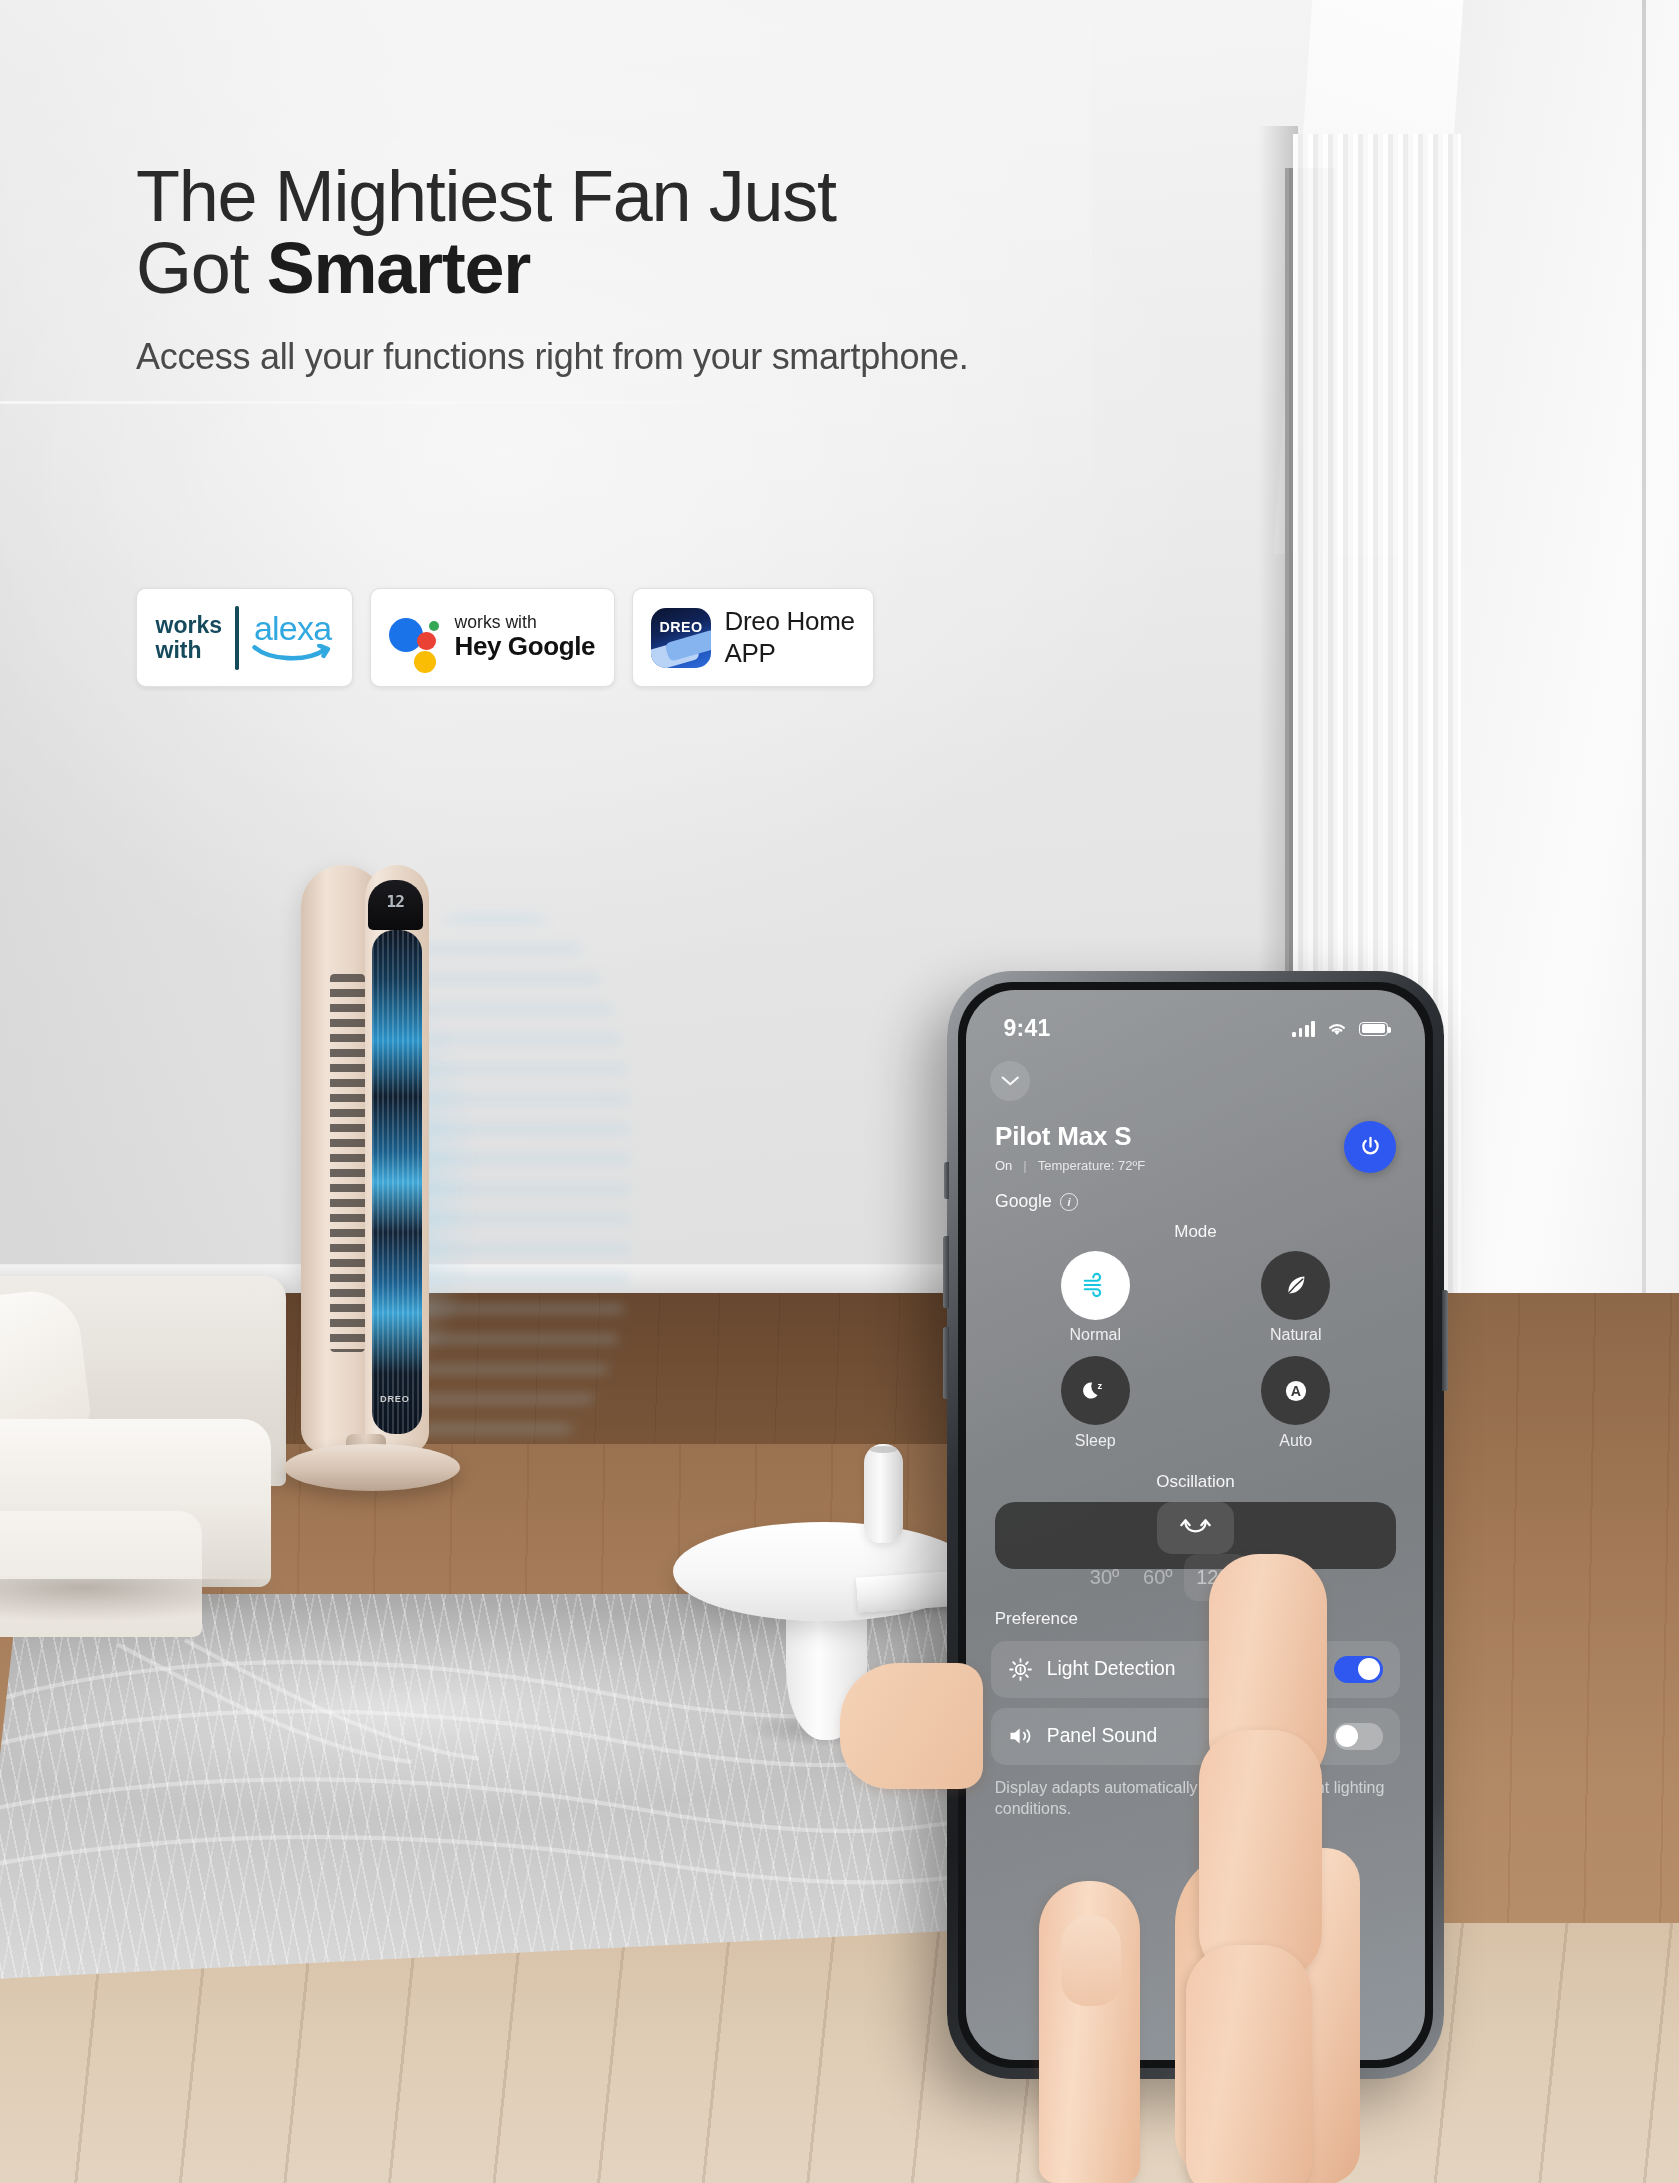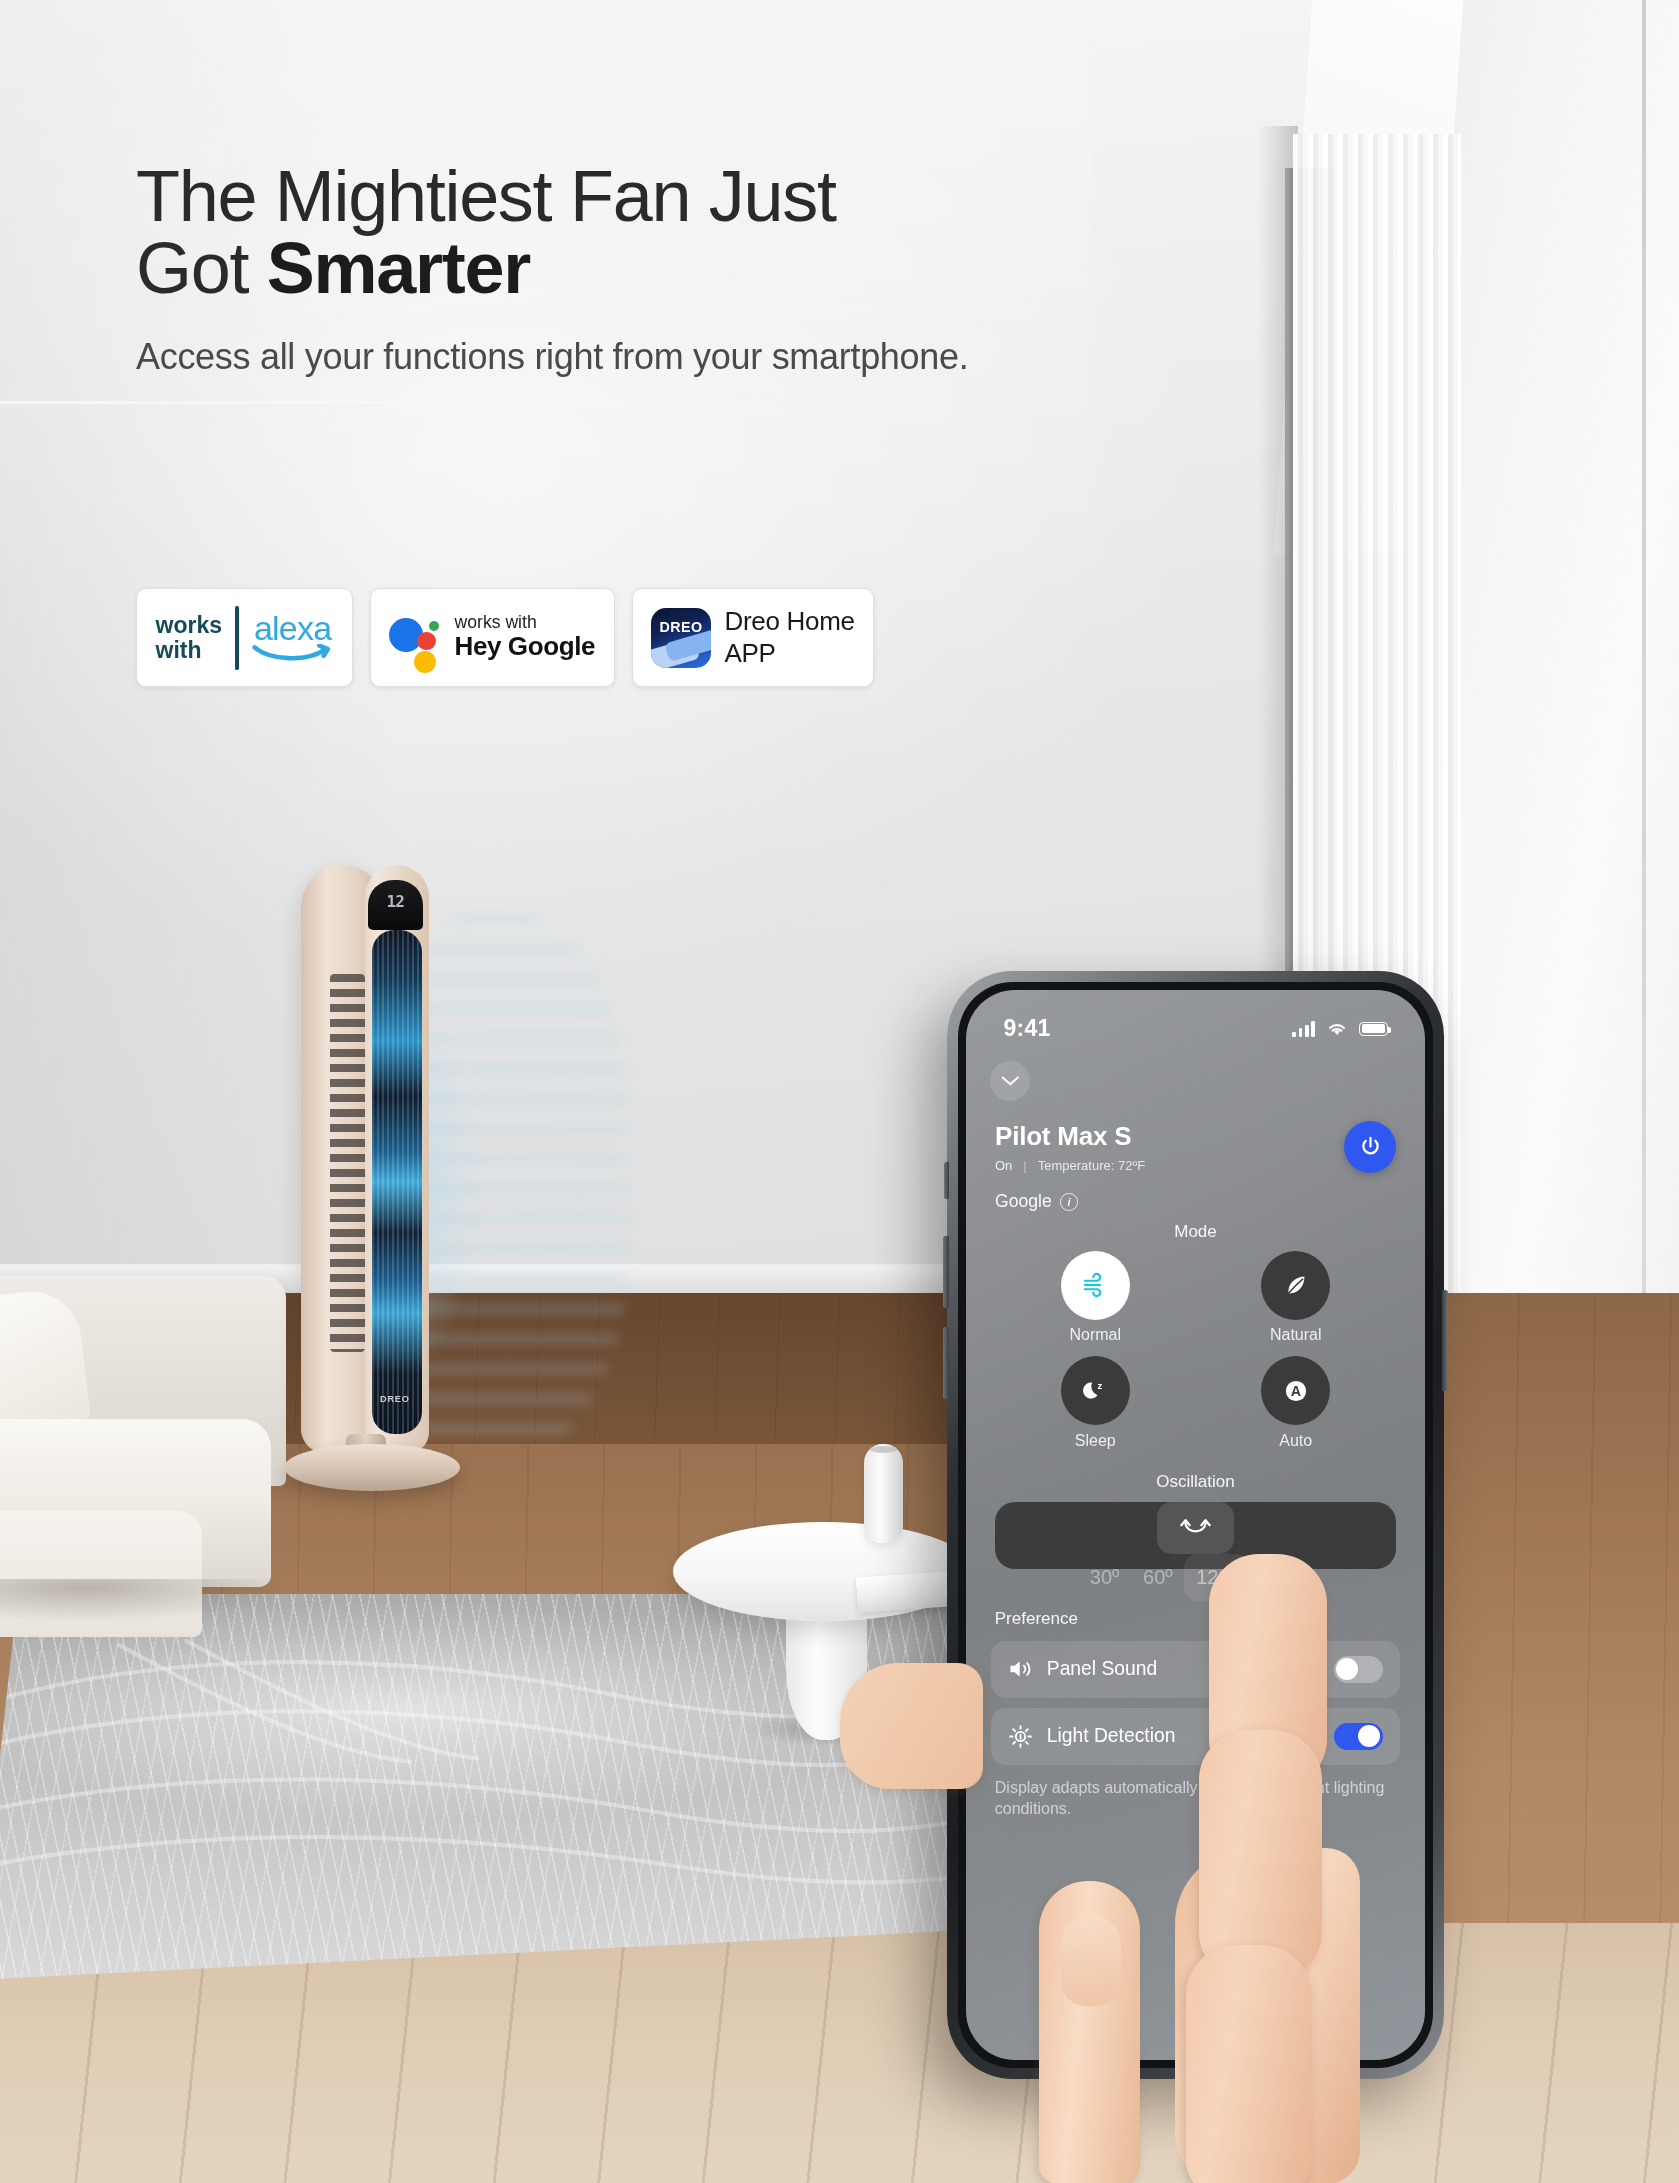--- a/index.html
+++ b/index.html
@@ -761,34 +761,20 @@
             <div class="osc-opt">30º</div>
             <div class="osc-opt">60º</div>
             <div class="osc-opt sel">120º</div>
             <div class="osc-opt">240º</div>
           </div>
         </div>
       </div>
 
       <div class="pref-wrap">
         <div class="pref-title">Preference</div>
-
-        <div class="pref-row">
-          <div class="pref-left">
-            <svg width="25" height="22" viewBox="0 0 30 26">
-              <path d="M3,9 H8 L14,4 V22 L8,17 H3 Z" fill="#fff"></path>
-              <path d="M19,9 a5.5,5.5 0 0 1 0,8" fill="none" stroke="#fff" stroke-width="2.2" stroke-linecap="round"></path>
-              <path d="M23,6 a10,10 0 0 1 0,14" fill="none" stroke="#fff" stroke-width="2.2" stroke-linecap="round"></path>
-            </svg>
-            <span class="pref-lbl">Panel Sound</span>
-          </div>
-          <div class="toggle">
-              <span class="knob"></span>
-            </div>
-        </div>
 
         <div class="pref-row">
           <div class="pref-left">
             <svg width="25" height="25" viewBox="0 0 30 30">
               <circle cx="15" cy="15" r="5.6" fill="none" stroke="#fff" stroke-width="2.2"></circle>
               <path d="M15,12.6 V18" stroke="#fff" stroke-width="2" stroke-linecap="round"></path>
               <g stroke="#fff" stroke-width="2.2" stroke-linecap="round">
                 <line x1="15" y1="2.5" x2="15" y2="5.6"></line>
                 <line x1="15" y1="24.4" x2="15" y2="27.5"></line>
                 <line x1="2.5" y1="15" x2="5.6" y2="15"></line>
@@ -799,20 +785,34 @@
                 <line x1="21.6" y1="8.4" x2="23.8" y2="6.2"></line>
               </g>
             </svg>
             <span class="pref-lbl">Light Detection</span>
           </div>
           <div class="toggle on">
               <span class="knob"></span>
             </div>
         </div>
 
+        <div class="pref-row">
+          <div class="pref-left">
+            <svg width="25" height="22" viewBox="0 0 30 26">
+              <path d="M3,9 H8 L14,4 V22 L8,17 H3 Z" fill="#fff"></path>
+              <path d="M19,9 a5.5,5.5 0 0 1 0,8" fill="none" stroke="#fff" stroke-width="2.2" stroke-linecap="round"></path>
+              <path d="M23,6 a10,10 0 0 1 0,14" fill="none" stroke="#fff" stroke-width="2.2" stroke-linecap="round"></path>
+            </svg>
+            <span class="pref-lbl">Panel Sound</span>
+          </div>
+          <div class="toggle">
+              <span class="knob"></span>
+            </div>
+        </div>
+
         <div class="pref-note">Display adapts automatically based on ambient lighting conditions.</div>
       </div>
 
     </div>
   </div>
 </div>
 
 <div class="hand">
   <div class="f-left-low"></div>
   <div class="palm"></div>

